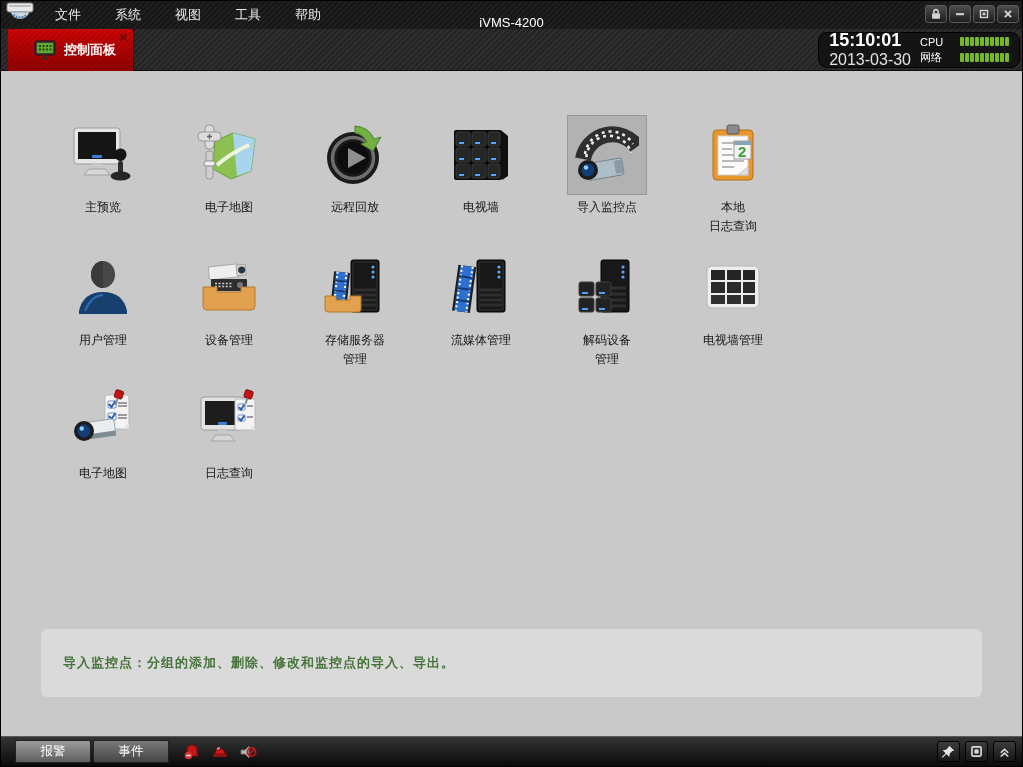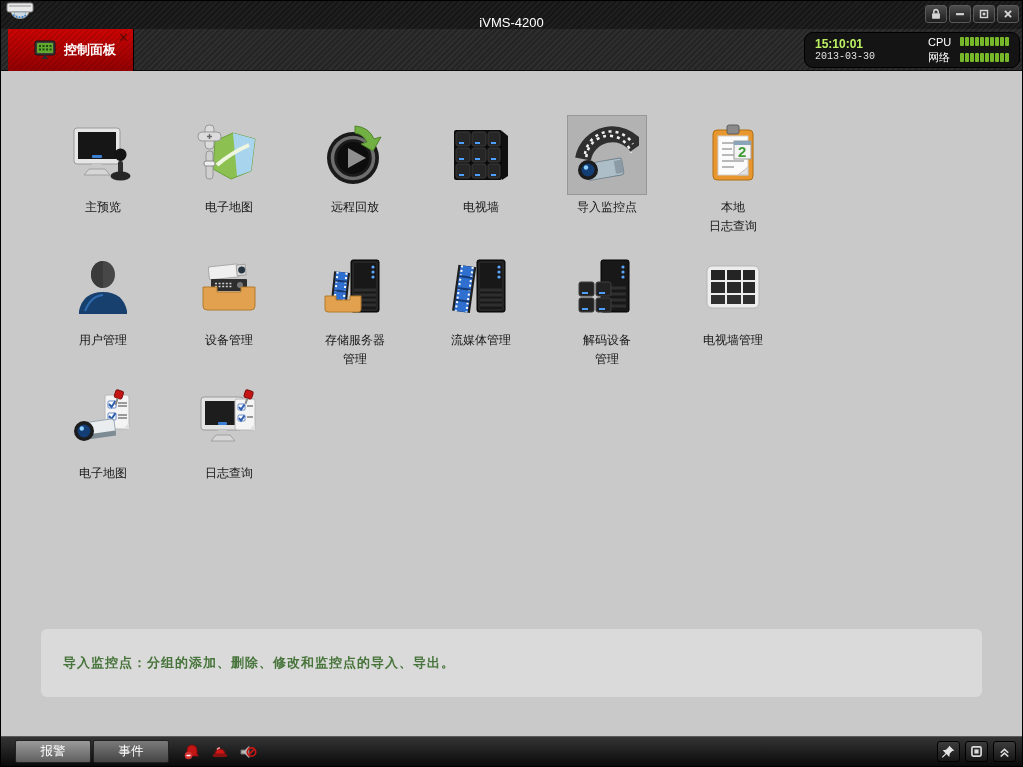--- a/index.html
+++ b/index.html
@@ -28,24 +28,24 @@
   .tab{position:absolute;left:7px;top:0;width:126px;height:42px;
     background:repeating-linear-gradient(135deg,rgba(0,0,0,.10) 0 2px,rgba(0,0,0,0) 2px 4px),linear-gradient(#cf0404,#940101);
     display:flex;align-items:center;gap:8px;padding-left:26px;cursor:pointer;border-right:1px solid #000;}
   .tabicon svg{width:22px;height:20px;display:block;}
   .tablabel{color:#fff;font-size:13px;font-weight:bold;}
   .tabclose{position:absolute;right:4px;top:2px;color:#5c0808;font-size:13px;font-weight:bold;cursor:pointer;line-height:1;}
 
   
   .statusbox{position:absolute;right:2px;top:3px;height:36px;background:#141414;
     border:1px solid #000;border-radius:9px;display:flex;align-items:center;gap:9px;padding:0 10px;}
-  .time{color:#bef264;font-size:12px;font-weight:bold;line-height:1.1;}
-  .date{color:#e2e2e2;font-size:10px;line-height:1.1;font-family:Liberation Mono, monospace;}
+  .time{color:#ffffff;font-size:18px;font-weight:bold;line-height:1.1;}
+  .date{color:#e2e2e2;font-size:16px;line-height:1.1;}
   .meters{display:flex;flex-direction:column;gap:2px;}
-  .mrow{display:flex;align-items:center;gap:4px;margin-left:44px;}
+  .mrow{display:flex;align-items:center;gap:12px;}
   .mlabel{color:#fff;font-size:11px;width:28px;}
   .meter{display:flex;gap:1px;}
   .seg{width:4px;height:9px;background:#76b82a;border-radius:1px;}
 
   
   .content{position:absolute;left:0;top:70px;width:100%;height:667px;background:#c9c9c9;}
   .grid{position:absolute;left:39px;top:42px;}
   .grow{display:flex;}
   .cell{width:126px;height:133px;display:flex;flex-direction:column;align-items:center;cursor:pointer;}
   .icobox{width:80px;height:80px;margin-top:2px;display:flex;align-items:center;justify-content:center;border:1px solid transparent;}
@@ -80,20 +80,27 @@
   <header class="menubar">
     <span class="logo">
       <svg viewBox="0 0 30 26">
           <rect x="2" y="1" width="26" height="9" rx="2" fill="#e8e8e8" stroke="#8a8a8a"></rect>
           <rect x="4" y="3" width="22" height="2" fill="#bdbdbd"></rect>
           <path d="M6 10 a9.5 9.5 0 0 0 18 0 Z" fill="#f2f2f2" stroke="#9a9a9a"></path>
           <path d="M9 10 a6 6 0 0 0 12 0 Z" fill="#cfd8de" stroke="#8fa3b0"></path>
           <path d="M8 13 q7 4 14 0" stroke="#2e7fd6" stroke-width="1.6" fill="none" stroke-dasharray="1.5 1.5"></path>
         </svg>
     </span>
+    <nav class="menus" id="menus">
+        <span class="menuitem">文件</span>
+        <span class="menuitem">系统</span>
+        <span class="menuitem">视图</span>
+        <span class="menuitem">工具</span>
+        <span class="menuitem">帮助</span>
+      </nav>
     <div class="wintitle">iVMS-4200</div>
     <div class="winctrl">
       <div class="wbtn">
           <svg viewBox="0 0 16 16">
             <rect x="3.5" y="7" width="9" height="6.5" rx="1" fill="#d6d6d6"></rect>
             <path d="M5.5 7 V5.5 a2.5 2.5 0 0 1 5 0 V7" fill="none" stroke="#d6d6d6" stroke-width="1.8"></path>
           </svg>
         </div>
       <div class="wbtn">
           <svg viewBox="0 0 16 16">

